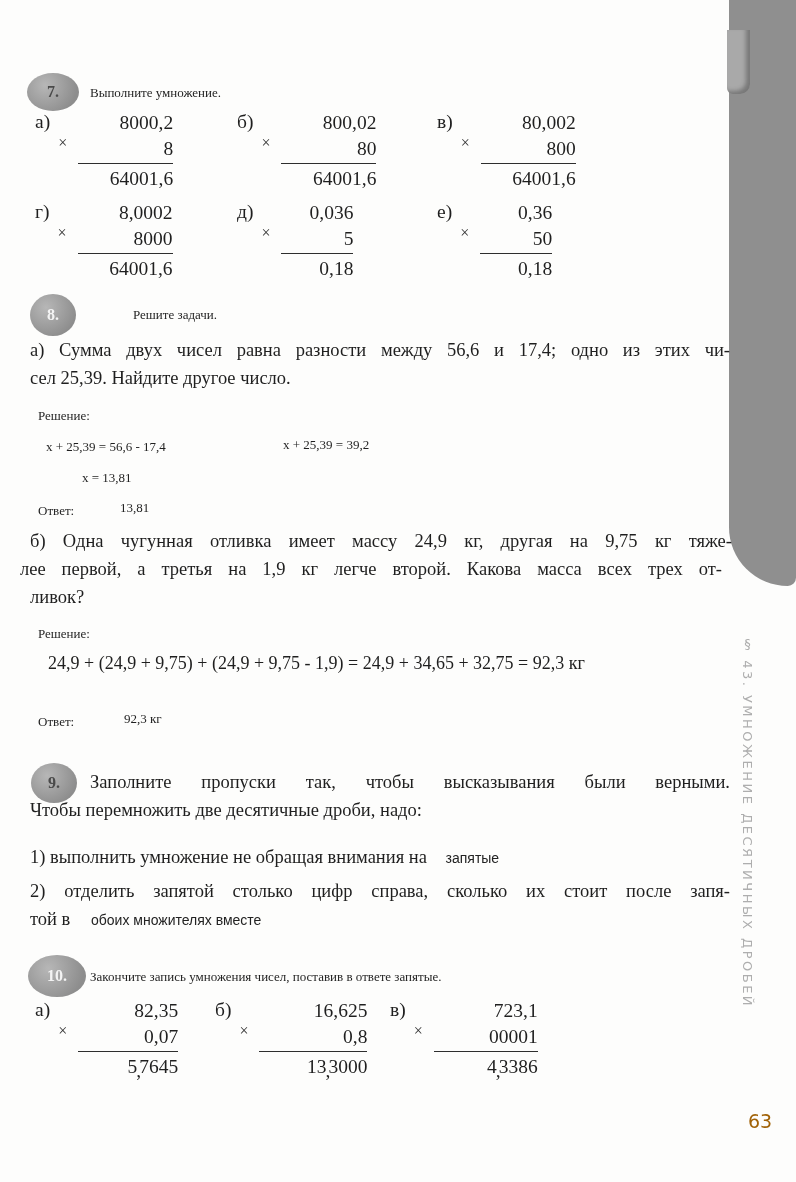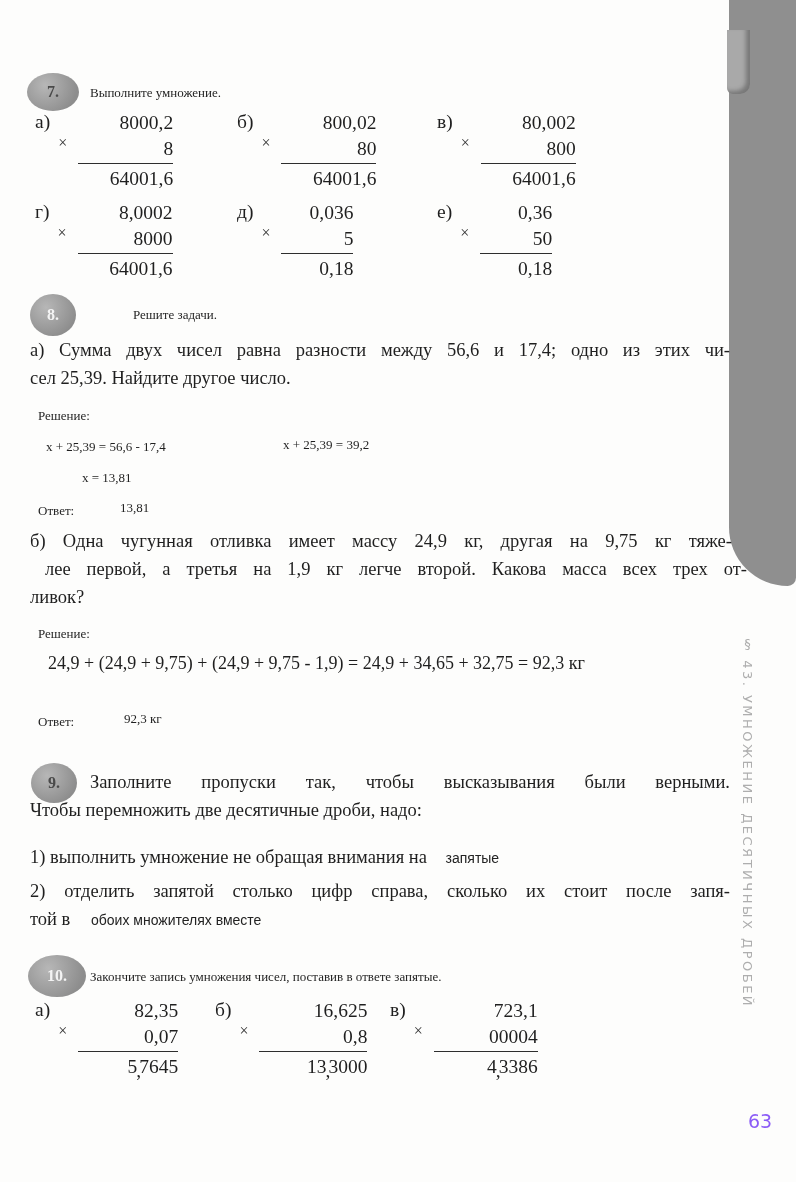--- a/index.html
+++ b/index.html
@@ -11,21 +11,21 @@
   
   .edge-band{position:absolute;left:729px;top:0;width:67px;height:586px;
     background:#8f8f8f;border-radius:0 0 10px 72px;}
   .edge-tab{position:absolute;left:727px;top:30px;width:23px;height:64px;
     background:#a9a9a9;border-radius:0 0 10px 6px;
     box-shadow:inset -4px -3px 4px rgba(60,60,60,.45);}
   .side-title{position:absolute;left:740px;top:636px;writing-mode:vertical-rl;
     font-family:"DejaVu Sans",sans-serif;font-size:13px;letter-spacing:2.5px;
     color:#aeaeae;white-space:nowrap;}
   .page-num{position:absolute;left:748px;top:1110px;font-family:"DejaVu Sans",sans-serif;
-    font-size:19px;color:#8b5cf6;}
+    font-size:19px;color:#a16207;}
 
   
   .badge{position:absolute;display:flex;align-items:center;justify-content:center;
     border-radius:50%;background:radial-gradient(circle at 35% 32%,#b7b7b7,#8d8d8d 75%);
     font-weight:bold;font-size:16px;}
   .badge.dark{color:#4a4a4a;}
   .badge.light{color:#f4f4f4;}
 
   .t{position:absolute;font-size:13px;line-height:27px;}
   .para{position:absolute;font-size:18.5px;line-height:28.5px;}
@@ -137,21 +137,21 @@
   <div class="para" style="left:30px;top:364px;width:700px;">сел 25,39. Найдите другое число.</div>
 
   <div class="t" style="left:38px;top:402px;">Решение:</div>
   <div class="t" style="left:46px;top:433px;">x + 25,39 = 56,6 - 17,4</div>
   <div class="t" style="left:283px;top:431px;">x + 25,39 = 39,2</div>
   <div class="t" style="left:82px;top:464px;">x = 13,81</div>
   <div class="t" style="left:38px;top:497px;">Ответ:</div>
   <div class="t" style="left:120px;top:494px;">13,81</div>
 
   <div class="para jline" style="left:30px;top:527px;width:702px;">б) Одна чугунная отливка имеет массу 24,9 кг, другая на 9,75 кг тяже-</div>
-  <div class="para jline" style="left:45px;top:555px;width:702px;">лее первой, а третья на 1,9 кг легче второй. Какова масса всех трех от-</div>
+  <div class="para jline" style="left:20px;top:555px;width:702px;">лее первой, а третья на 1,9 кг легче второй. Какова масса всех трех от-</div>
   <div class="para" style="left:30px;top:583px;width:702px;">ливок?</div>
 
   <div class="t" style="left:38px;top:620px;">Решение:</div>
   <div class="t" style="left:48px;top:650px;font-size:18px;">24,9 + (24,9 + 9,75) + (24,9 + 9,75 - 1,9) = 24,9 + 34,65 + 32,75 = 92,3 кг</div>
   <div class="t" style="left:38px;top:708px;">Ответ:</div>
   <div class="t" style="left:124px;top:705px;">92,3 кг</div>
 
   <div class="badge dark" style="left:31px;top:763px;width:46px;height:40px;">9.</div>
   <div class="para" style="left:30px;top:796px;width:700px;">Чтобы перемножить две десятичные дроби, надо:</div>
   <div class="para jline" style="left:90px;top:768px;width:640px;">Заполните пропуски так, чтобы высказывания были верными.</div>
@@ -192,19 +192,19 @@
       </div>
     </div>
   </div>
 
   <div class="mul" style="left:390px;top:998px;">
     <span class="plabel">в)</span>
     <div class="mbody">
       <span class="times">×</span>
       <div class="nums w104">
         <div class="nrow">723,1</div>
-        <div class="nrow nbot">00004</div>
+        <div class="nrow nbot">00001</div>
         <div class="nrow nans"><span>4</span><span class="hwc">,</span><span>3386</span></div>
       </div>
     </div>
   </div>
 
 </div>
 
 </body></html>

